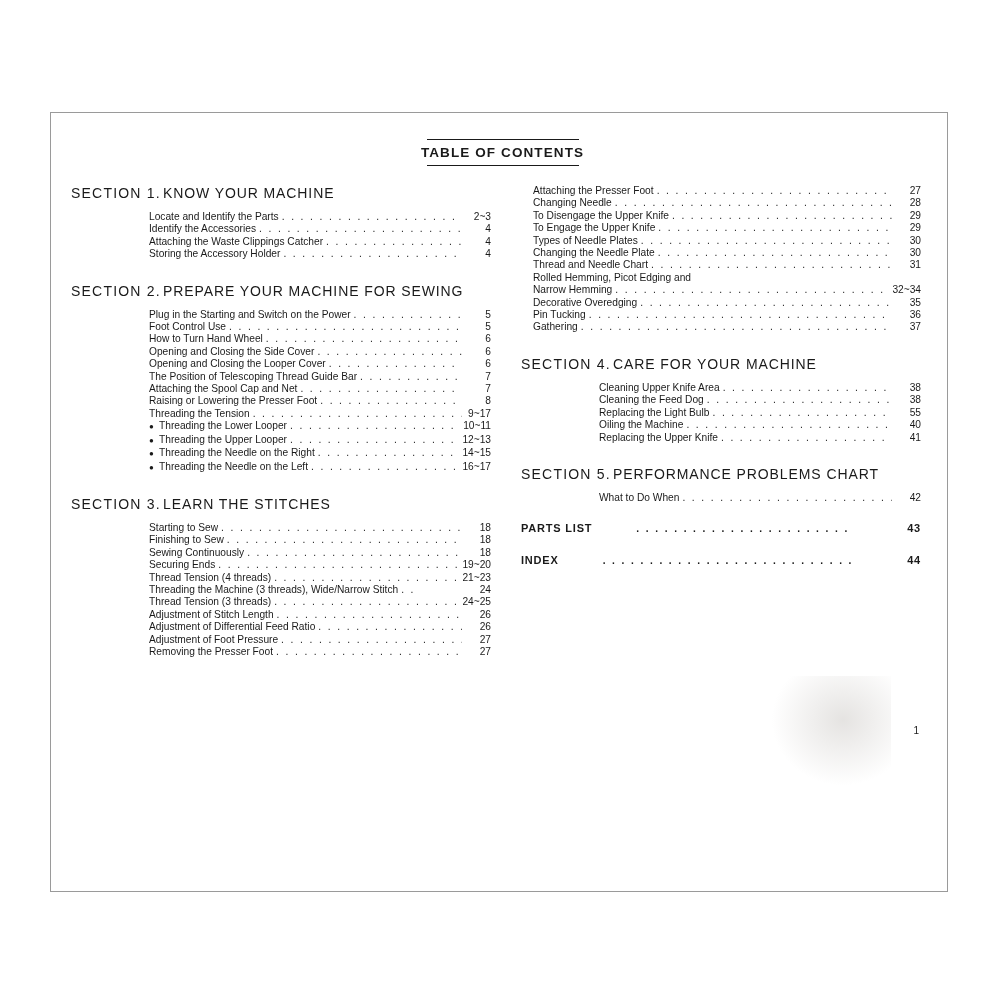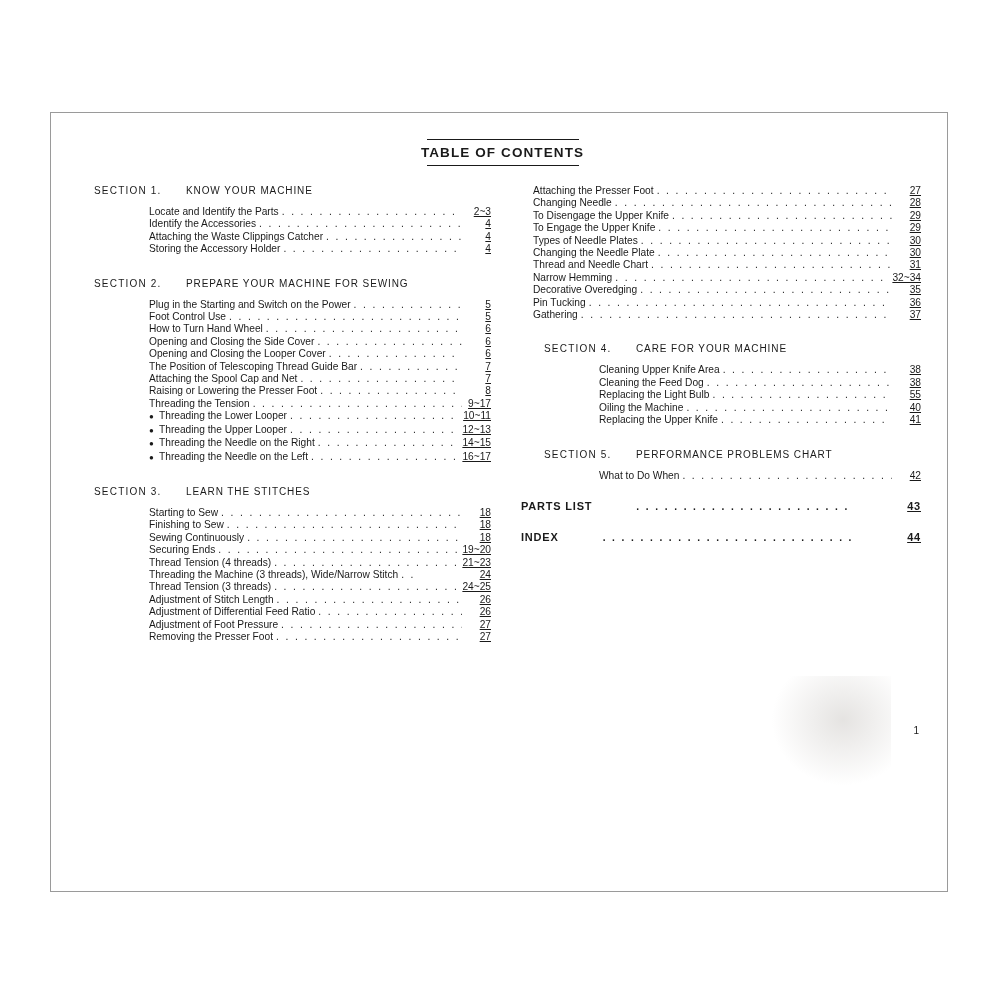--- a/index.html
+++ b/index.html
@@ -53,26 +53,25 @@
     height: 640px;
   }
   .col {
     position: absolute;
     top: 0;
   }
   .col-left  { left: 20px;  width: 420px; }
   .col-right { left: 470px; width: 400px; }
 
   .section-head {
-    font-size: 10px;
+    font-size: 14px;
     letter-spacing: 0.7px;
     margin-top: 22px;
     margin-bottom: 10px;
     white-space: nowrap;
-    margin-left: 23px;
   }
   .section-head:first-child { margin-top: 0; }
   .section-head .sec-label {
     display: inline-block;
     width: 92px;
     letter-spacing: 1.2px;
   }
   .section-head .sec-name {
     letter-spacing: 0.9px;
   }
@@ -103,21 +102,20 @@
     white-space: nowrap;
     margin: 0 3px;
     font-size: 10.2px;
     letter-spacing: 1.9px;
     color: #1a1a1a;
   }
   .entry .pg {
     flex: 0 0 auto;
     text-align: right;
     min-width: 26px;
-    text-decoration: underline;
   }
   .entry.nodots .dots { visibility: hidden; }
 
   .big-entry {
     font-size: 11px;
     font-weight: bold;
     letter-spacing: 0.8px;
     margin-top: 18px;
     gap: 41px;
   }
@@ -348,20 +346,25 @@
         <div class="entry">
           <span class="txt">Changing the Needle Plate</span>
           <span class="dots">. . . . . . . . . . . . . . . . . . . . . . . . . . . . . . . . . . . . . . . . . .</span>
           <span class="pg">30</span>
         </div>
         <div class="entry">
           <span class="txt">Thread and Needle Chart</span>
           <span class="dots">. . . . . . . . . . . . . . . . . . . . . . . . . . . . . . . . . . . . . . . . . .</span>
           <span class="pg">31</span>
         </div>
+        <div class="entry nodots">
+          <span class="txt">Rolled Hemming, Picot Edging and</span>
+          <span class="dots">.</span>
+          <span class="pg"></span>
+        </div>
         <div class="entry">
           <span class="txt">Narrow Hemming</span>
           <span class="dots">. . . . . . . . . . . . . . . . . . . . . . . . . . . . . . . . . . . . . . . . . .</span>
           <span class="pg">32~34</span>
         </div>
         <div class="entry">
           <span class="txt">Decorative Overedging</span>
           <span class="dots">. . . . . . . . . . . . . . . . . . . . . . . . . . . . . . . . . . . . . . . . . .</span>
           <span class="pg">35</span>
         </div>

